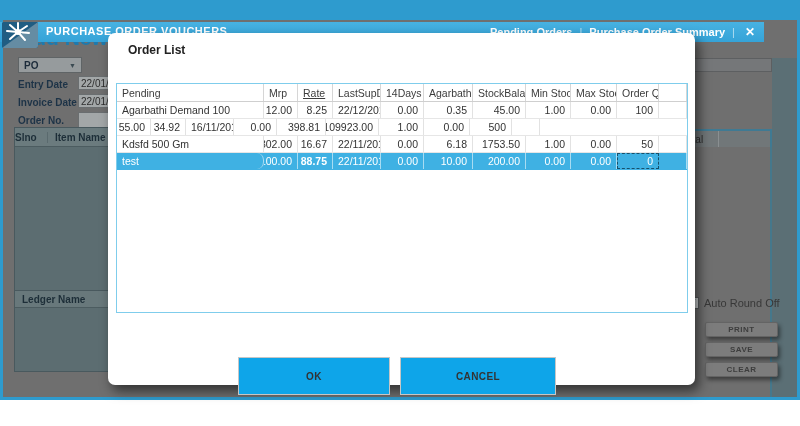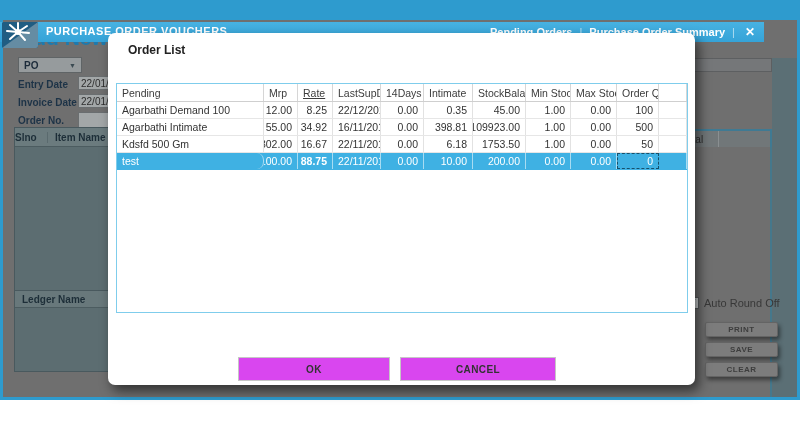--- a/index.html
+++ b/index.html
@@ -69,21 +69,21 @@
   .ghead{height:17px;border-bottom:1px solid #cfcfcf;}
   .gcell{flex:none;box-sizing:border-box;padding:0 5px;font-size:10.5px;color:#333;
          white-space:nowrap;overflow:hidden;border-right:1px solid #e2e2e2;
          display:flex;align-items:center;}
   .ghead .gcell{color:#3c3c3c;border-right:1px solid #d6d6d6;}
   .gcell.r{justify-content:flex-end;}
   .grow:not(.ghead){border-bottom:1px solid #e6e6e6;}
   .grow.sel{background:#3fb1e3;border-bottom:1px solid #3fb1e3;}
   .grow.sel .gcell{color:#fff;border-right:1px solid rgba(255,255,255,.55);}
   .grow.sel .gcell.focus{border:1px dashed #17506b;}
-  .dlg-btn{position:absolute;top:324px;height:24px;background:#d946ef;border:1px solid #c6c6c6;
+  .dlg-btn{position:absolute;top:324px;height:38px;background:#0ea5e9;border:1px solid #c6c6c6;
            font-size:10px;font-weight:bold;color:#333;letter-spacing:.4px;
            display:flex;align-items:center;justify-content:center;cursor:pointer;box-sizing:border-box;}
   .ok{left:130px;width:152px;}
   .cancel{left:292px;width:156px;}
   .bottom-strip{position:absolute;left:0;top:400px;width:800px;height:26px;background:#fff;}
 </style>
 </head>
 <body>
 
 <div class="canvas">
@@ -165,42 +165,41 @@
 
   <div class="modal">
     <div class="modal-title">Order List</div>
     <div class="ogrid">
         <div class="grow ghead">
           <div class="gcell" style="width: 147px;">Pending</div>
           <div class="gcell" style="width: 34px;">Mrp</div>
           <div class="gcell" style="width: 35px; text-decoration: underline;">Rate</div>
           <div class="gcell" style="width: 48px;">LastSupD</div>
           <div class="gcell" style="width: 43px;">14Days Sale</div>
-          <div class="gcell" style="width: 49px;">Intimate</div>
+          <div class="gcell" style="width: 49px;">Agarbathi</div>
           <div class="gcell" style="width: 53px;">StockBalance</div>
           <div class="gcell" style="width: 45px;">Min Stock</div>
           <div class="gcell" style="width: 46px;">Max Stock</div>
           <div class="gcell" style="width: 42px;">Order Qty</div>
           <div class="gcell" style="width: 28px;"></div>
         </div>
         <div class="grow">
           <div class="gcell" style="width: 147px;">Agarbathi Demand 100</div>
           <div class="gcell r" style="width: 34px;">12.00</div>
           <div class="gcell r" style="width: 35px;">8.25</div>
           <div class="gcell" style="width: 48px;">22/12/201</div>
           <div class="gcell r" style="width: 43px;">0.00</div>
           <div class="gcell r" style="width: 49px;">0.35</div>
           <div class="gcell r" style="width: 53px;">45.00</div>
           <div class="gcell r" style="width: 45px;">1.00</div>
           <div class="gcell r" style="width: 46px;">0.00</div>
           <div class="gcell r" style="width: 42px;">100</div>
           <div class="gcell" style="width: 28px;"></div>
         </div>
         <div class="grow">
-          <div class="gcell" style="width: 147px;">Agarbathi Intimate</div>
           <div class="gcell r" style="width: 34px;">55.00</div>
           <div class="gcell r" style="width: 35px;">34.92</div>
           <div class="gcell" style="width: 48px;">16/11/201</div>
           <div class="gcell r" style="width: 43px;">0.00</div>
           <div class="gcell r" style="width: 49px;">398.81</div>
           <div class="gcell r" style="width: 53px;">-109923.00</div>
           <div class="gcell r" style="width: 45px;">1.00</div>
           <div class="gcell r" style="width: 46px;">0.00</div>
           <div class="gcell r" style="width: 42px;">500</div>
           <div class="gcell" style="width: 28px;"></div>

